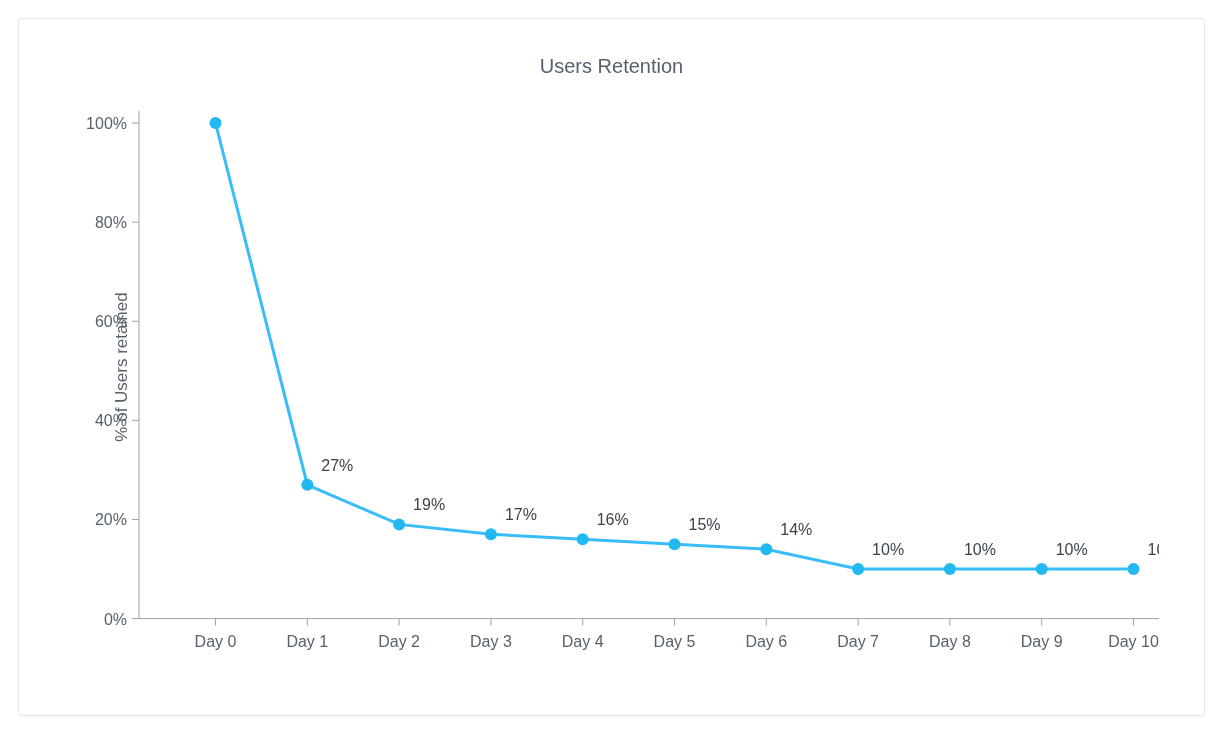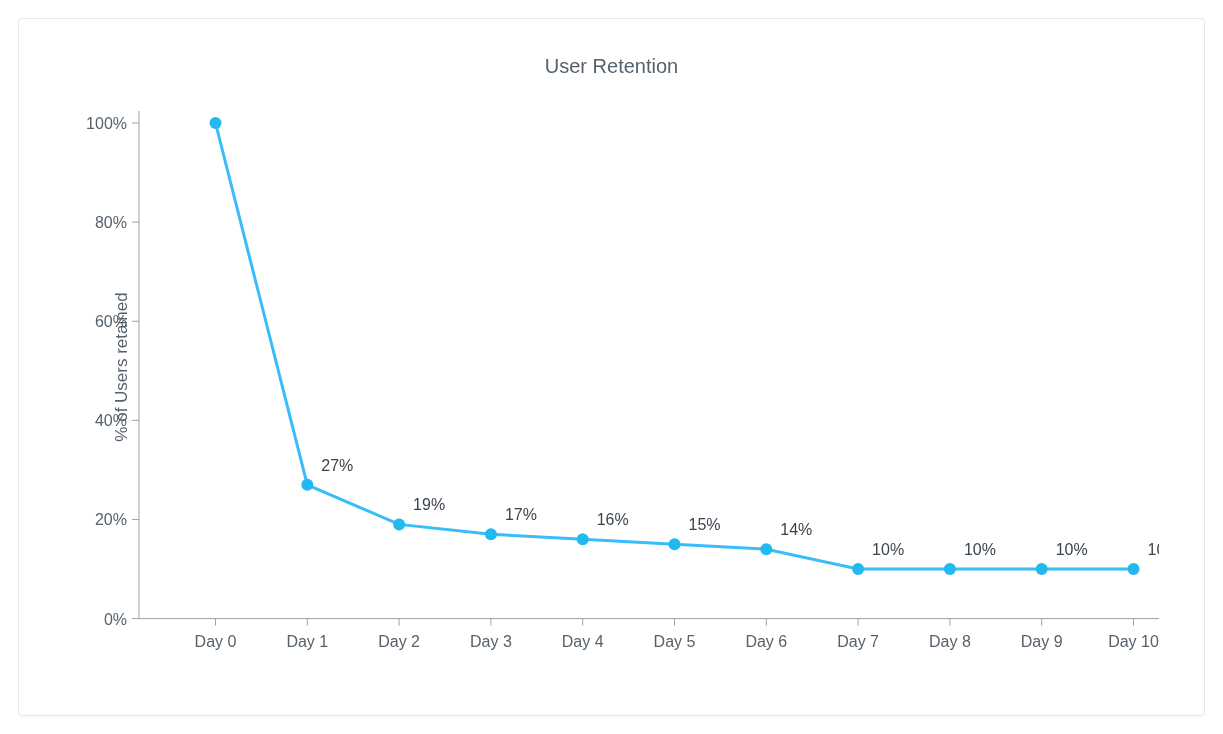--- a/index.html
+++ b/index.html
@@ -27,21 +27,21 @@
   .axis-line{stroke:#9aa3ab;stroke-width:1;}
   .data-label{fill:#3b444d;font-size:16px;font-family:inherit;}
   .series-line{stroke:#38bdf8;stroke-width:3;fill:none;}
   .series-dot{fill:#22b8f0;}
 </style>
 </head>
 <body>
 
 <div class="frame">
   <div class="card">
-    <div class="title">User Retention</div>
+    <div class="title">Users Retention</div>
     <div class="ylabel">% of Users retained</div>
     <svg class="plot" id="plot" width="1078" height="566" viewBox="-58 0 1078 566" style="left: 62px; top: 90px;">
         <line x1="0" y1="2" x2="0" y2="509.59999999999997" class="axis-line"></line>
         <line x1="-7" y1="509.59999999999997" x2="0" y2="509.59999999999997" class="axis-line"></line>
         <text x="-12" y="515.5999999999999" text-anchor="end" fill="#56616b" font-size="16">0%</text>
         <line x1="-7" y1="410.47999999999996" x2="0" y2="410.47999999999996" class="axis-line"></line>
         <text x="-12" y="416.47999999999996" text-anchor="end" fill="#56616b" font-size="16">20%</text>
         <line x1="-7" y1="311.35999999999996" x2="0" y2="311.35999999999996" class="axis-line"></line>
         <text x="-12" y="317.35999999999996" text-anchor="end" fill="#56616b" font-size="16">40%</text>
         <line x1="-7" y1="212.24" x2="0" y2="212.24" class="axis-line"></line>

